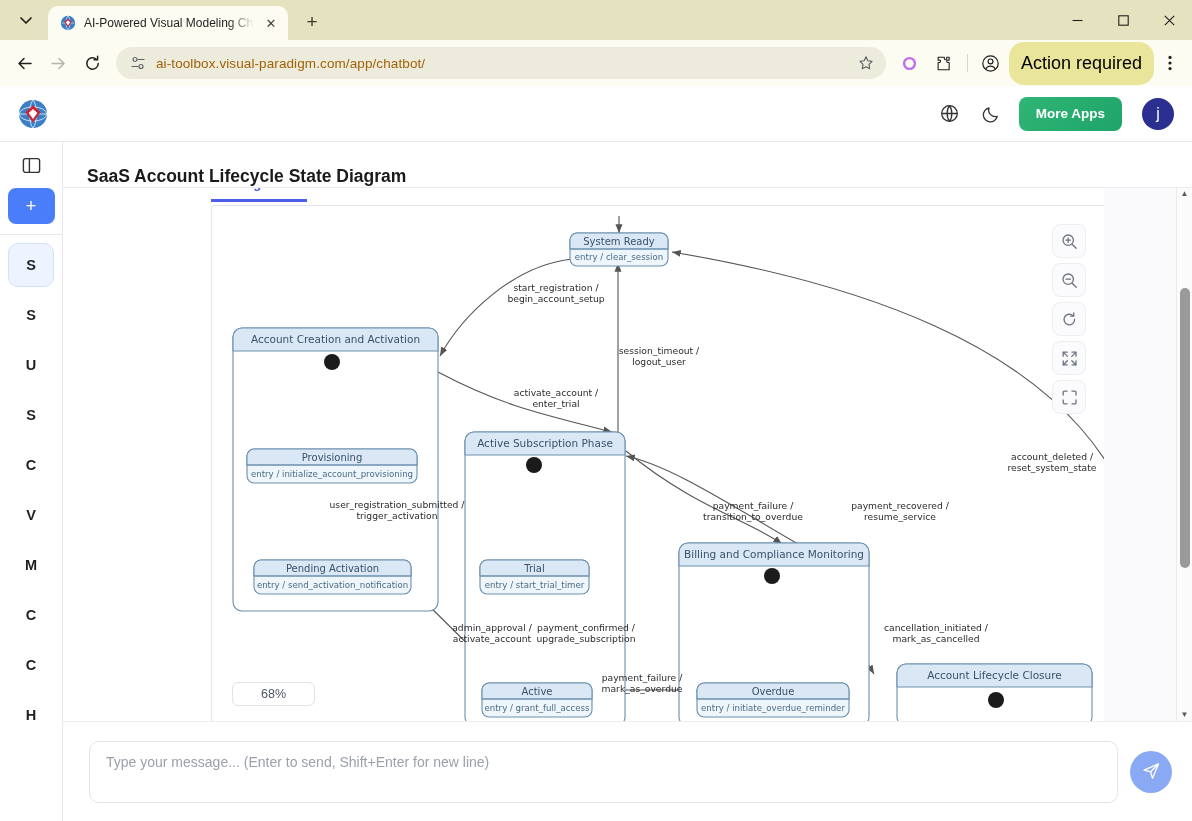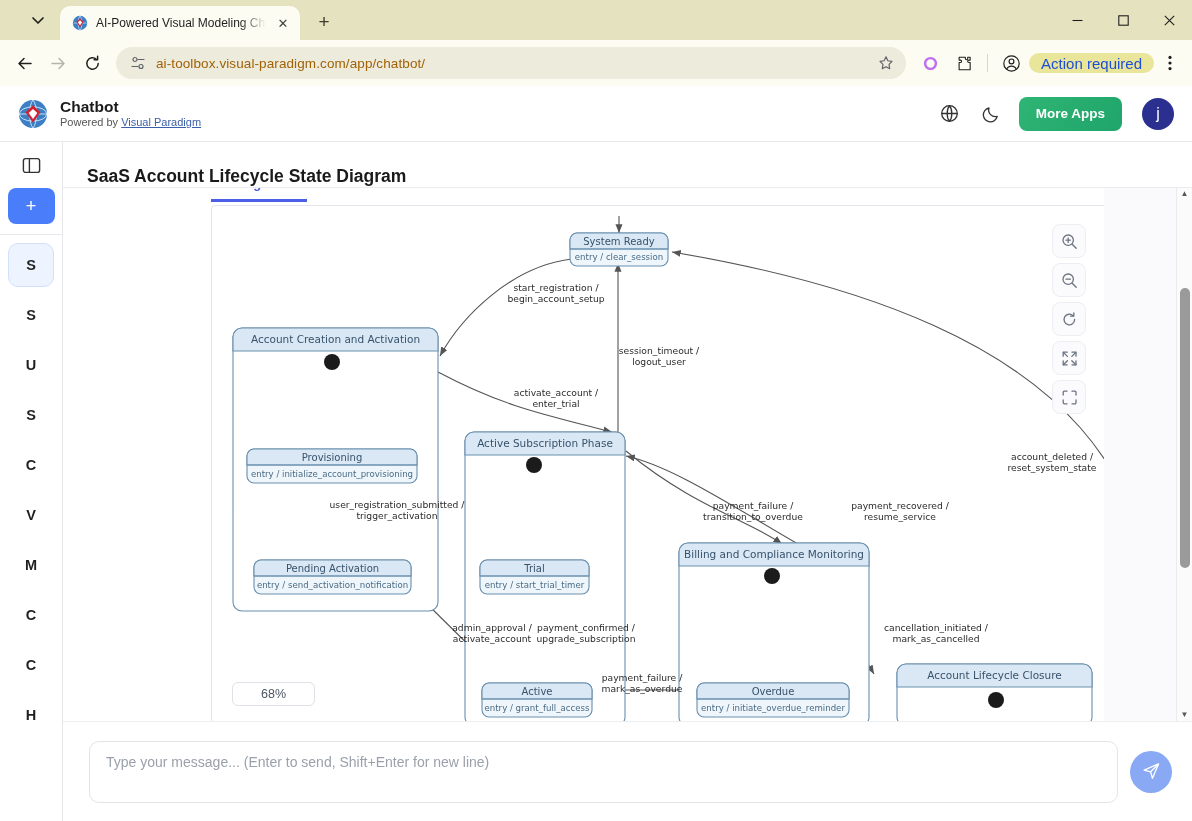--- a/index.html
+++ b/index.html
@@ -10,21 +10,21 @@
     font-family: "Liberation Sans", sans-serif;
     background: #ffffff;
   }
 
   
   .browser { width: 1192px; height: 821px; display: flex; flex-direction: column; }
 
   .tabstrip {
     height: 40px; background: #e5e3bf;
     display: flex; align-items: flex-end; position: relative;
-    padding-left: 20px;
+    padding-left: 8px;
   }
   .tab-list-btn {
     width: 28px; height: 28px; margin-bottom: 6px; margin-left: 4px;
     display: flex; align-items: center; justify-content: center;
     border-radius: 6px; cursor: pointer;
   }
   .tab-list-btn svg { display:block; }
   .browser-tab {
     height: 34px; min-width: 240px; max-width: 240px;
     background: #fdfcf2; border-radius: 10px 10px 0 0;
@@ -76,23 +76,23 @@
   .omni-url {
     flex: 1; font-size: 13.5px; color: #a16207; white-space: nowrap;
     overflow: hidden; letter-spacing: .1px;
   }
   .star-btn {
     width: 28px; height: 28px; border-radius: 50%; flex:0 0 28px;
     display: flex; align-items: center; justify-content: center; cursor: pointer;
   }
   .tb-sep { width: 1px; height: 18px; background: #d9d7bd; margin: 0 5px; }
   .action-pill {
-    height: 20px; background: #e9e59a; border-radius: 15px;
+    height: 43px; background: #e9e59a; border-radius: 15px;
     display: flex; align-items: center; padding: 0 12px;
-    font-size: 15px; color: #1d4ed8; cursor: pointer; white-space: nowrap;
+    font-size: 18px; color: #000000; cursor: pointer; white-space: nowrap;
   }
   .kebab {
     width: 28px; height: 30px; display: flex; align-items: center;
     justify-content: center; cursor: pointer; flex: 0 0 28px;
   }
 
   
   .app-header {
     height: 56px; background: #fff; border-bottom: 1px solid #e8e8ec;
     display: flex; align-items: center; padding: 0 18px; gap: 12px;
@@ -349,24 +349,20 @@
       <circle cx="16" cy="16" r="15" fill="#3c7fc4"></circle>
       <g stroke="#cfe6f8" stroke-width="1" fill="none">
         <path d="M1.2 16h29.6"></path>
           <path d="M16 1.1c-4.8 4.6-4.8 25.2 0 29.8"></path>
           <path d="M16 1.1c4.8 4.6 4.8 25.2 0 29.8"></path>
         <ellipse cx="16" cy="16" rx="14.6" ry="7.6"></ellipse>
       </g>
       <path d="M16 6.6l8 7.6-8 11.2-8-11.2z" fill="#cf2233"></path>
       <path d="M16 10.6l4.6 4.2L16 21.2l-4.6-6.4z" fill="#ffffff"></path>
     </svg>
-    <div class="app-brand">
-      <span class="app-name">Chatbot</span>
-      <span class="app-sub"><span>Powered by </span><a href="#">Visual Paradigm</a></span>
-    </div>
     <div class="hdr-spacer"></div>
     <div class="hdr-icon">
       <svg width="19" height="19" viewBox="0 0 19 19">
           <circle cx="9.5" cy="9.5" r="7.8" stroke="#333" stroke-width="1.3" fill="none"></circle>
           <path d="M1.7 9.5h15.6M9.5 1.7c-3.1 3.4-3.1 12.2 0 15.6M9.5 1.7c3.1 3.4 3.1 12.2 0 15.6" stroke="#333" stroke-width="1.3" fill="none"></path>
         </svg>
     </div>
     <div class="hdr-icon">
       <svg width="19" height="19" viewBox="0 0 19 19">
           <path d="M15.2 12.3A6.6 6.6 0 0 1 7 4a7 7 0 1 0 8.2 8.3z" stroke="#333" stroke-width="1.3" fill="none" stroke-linejoin="round"></path>

